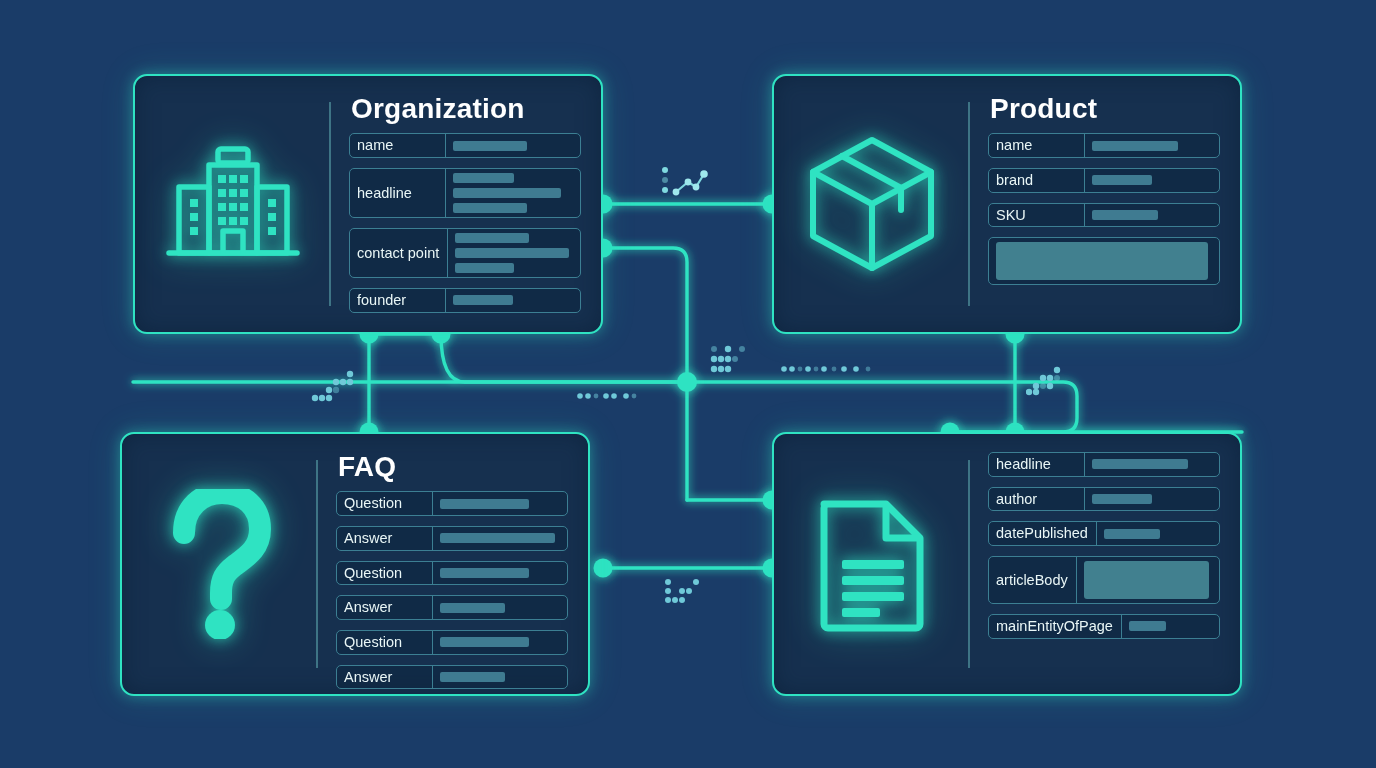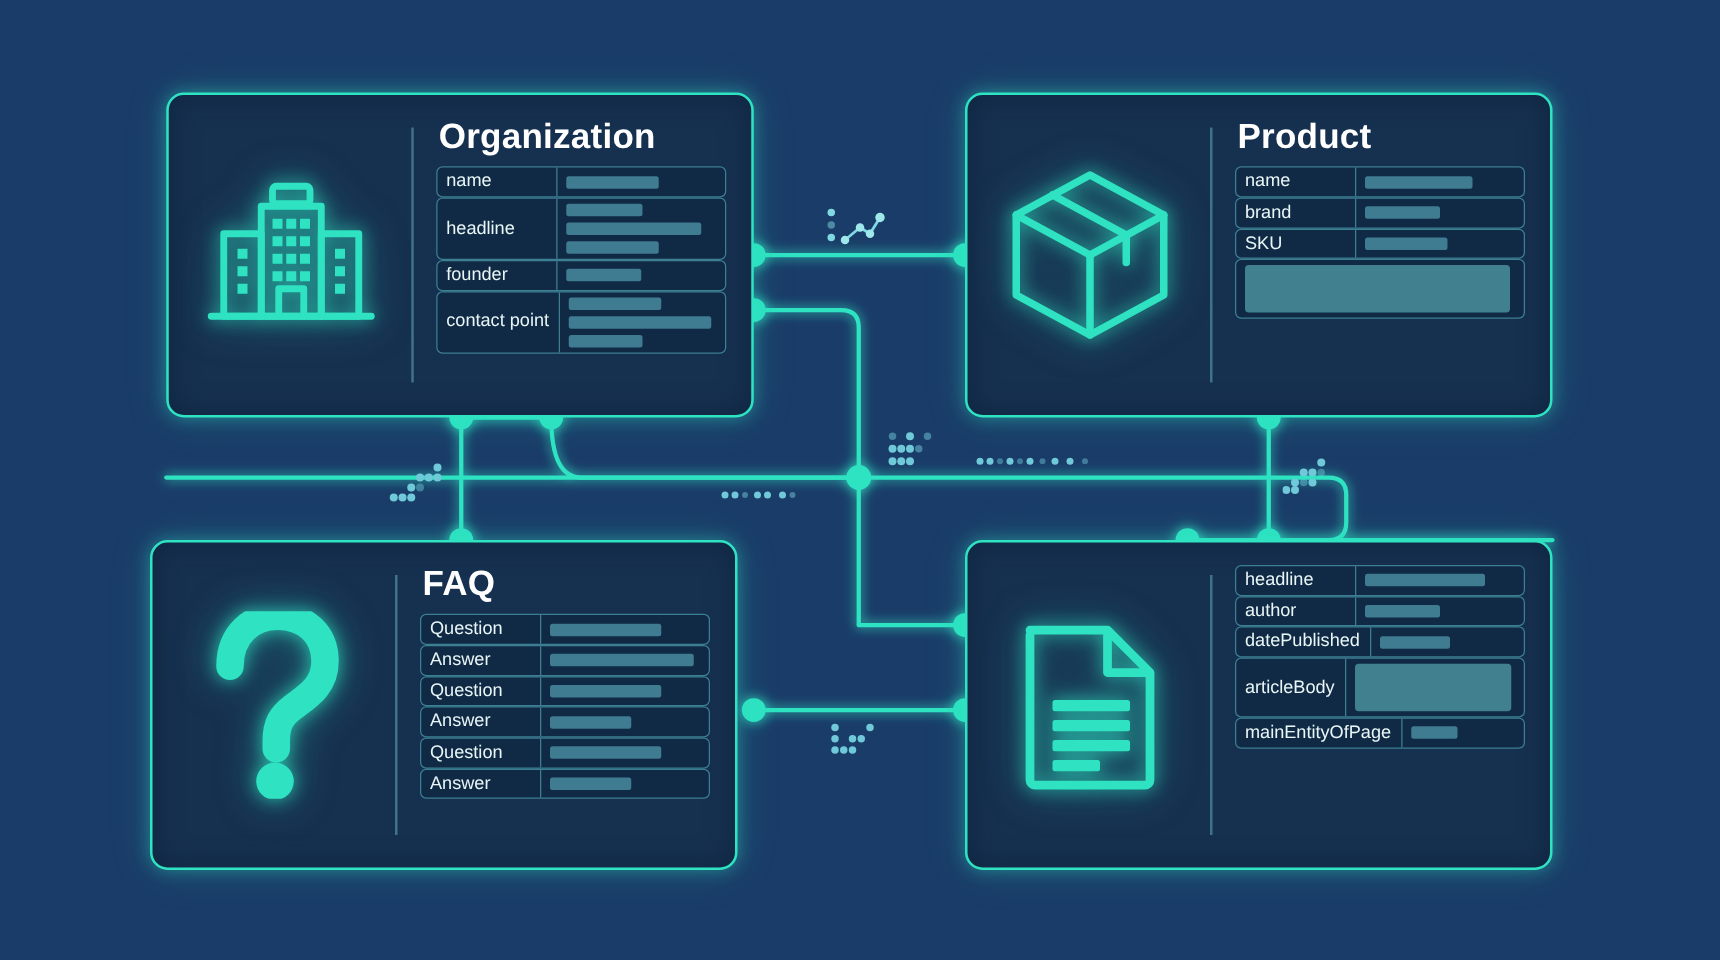--- a/index.html
+++ b/index.html
@@ -39,21 +39,21 @@
   }
   .card-body{
     flex:1;padding:18px 20px 16px 18px;
     display:flex;flex-direction:column;
     box-sizing:border-box;
   }
   .card-title{
     color:#ffffff;font-size:28px;font-weight:bold;
     letter-spacing:.2px;margin:0 0 10px 2px;line-height:1.05;
   }
-  .fields{display:flex;flex-direction:column;gap:0;}
+  .fields{display:flex;flex-direction:column;gap:10px;}
   .field{
     display:flex;align-items:stretch;
     border:1px solid #3c7f93;
     border-radius:5px;
     background:rgba(13,39,64,.55);
     min-height:23px;
     box-sizing:border-box;
   }
   .field-label{
     color:#e9f6f6;font-size:14.5px;
@@ -293,31 +293,31 @@
         <div class="field">
           <div class="field-label fixed">headline</div>
           <div class="field-value">
             <div class="bar" style="width:51%"></div>
             <div class="bar" style="width:90%"></div>
             <div class="bar" style="width:62%"></div>
           </div>
         </div>
 
         <div class="field">
-          <div class="field-label fixed">founder</div>
-          <div class="field-value">
+          <div class="field-label">contact point</div>
+          <div class="field-value">
+            <div class="bar" style="width:63%"></div>
+            <div class="bar" style="width:97%"></div>
             <div class="bar" style="width:50%"></div>
           </div>
         </div>
 
         <div class="field">
-          <div class="field-label">contact point</div>
-          <div class="field-value">
-            <div class="bar" style="width:63%"></div>
-            <div class="bar" style="width:97%"></div>
+          <div class="field-label fixed">founder</div>
+          <div class="field-value">
             <div class="bar" style="width:50%"></div>
           </div>
         </div>
 
       </div>
     </div>
   </div>
 
   <div class="card" id="card-product">
     <div class="card-icon">

